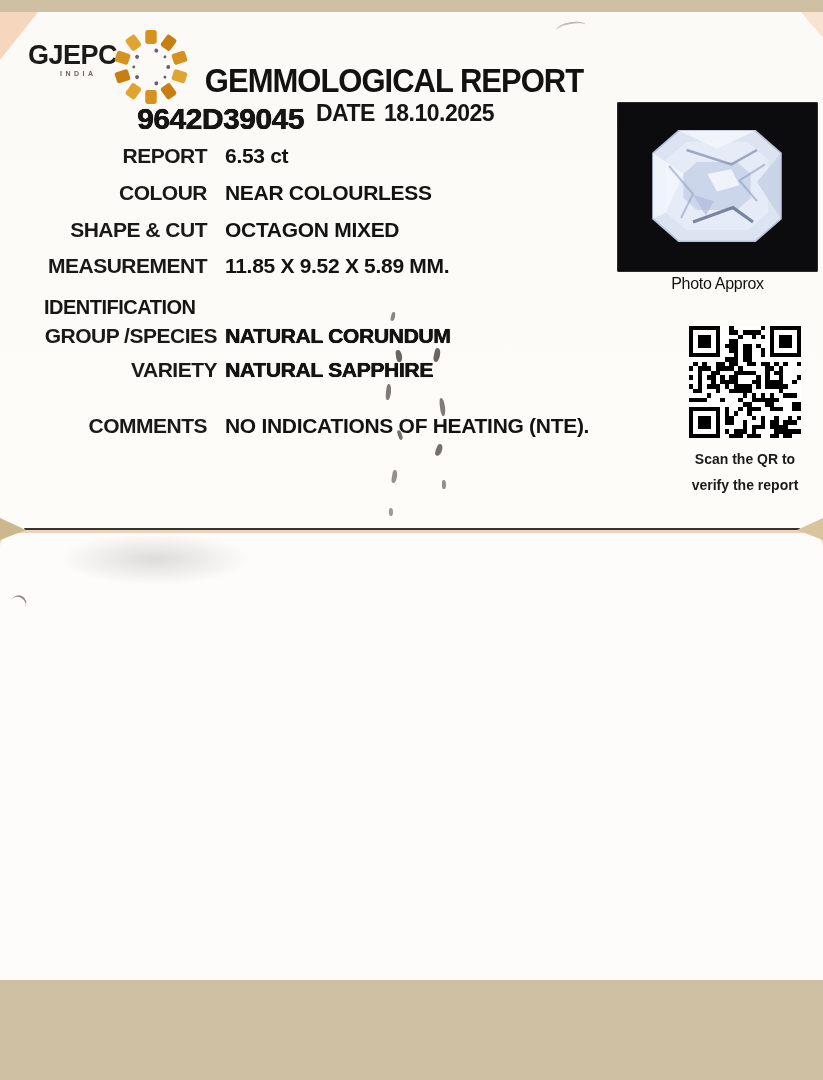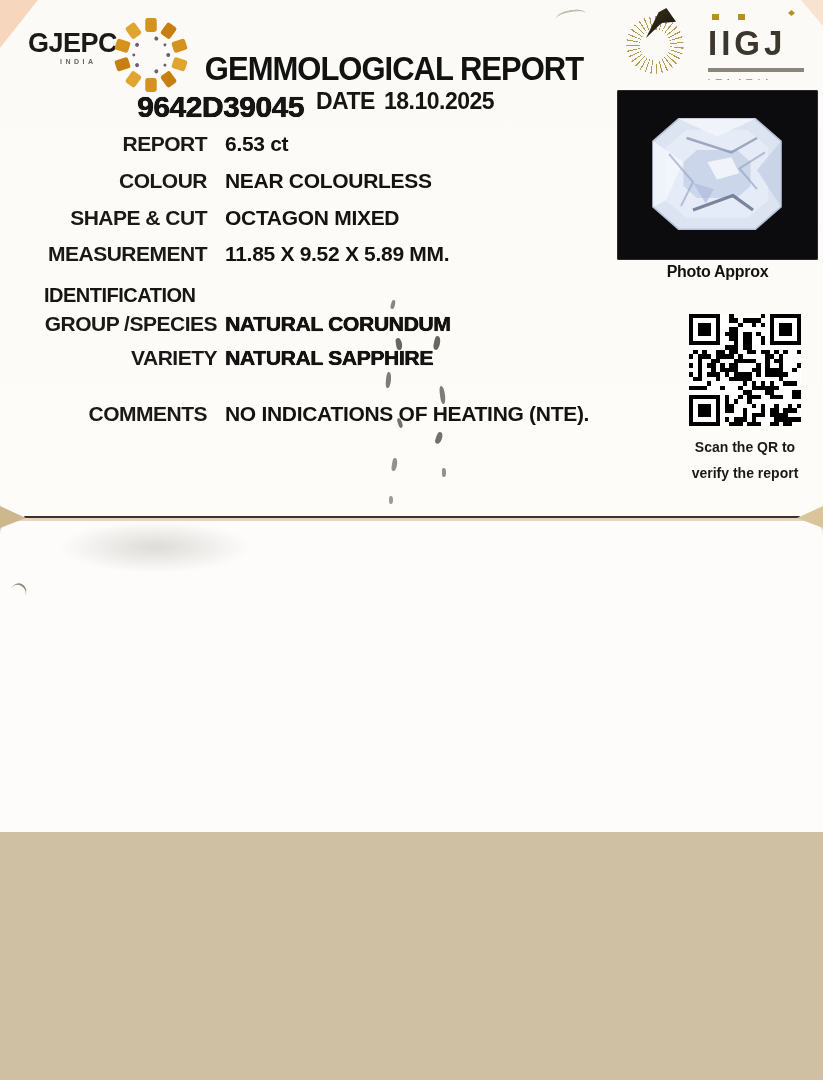--- a/index.html
+++ b/index.html
@@ -1,19 +1,19 @@
 <!DOCTYPE html>
 <html><head>
 <meta charset="utf-8">
 <style>
   * { margin:0; padding:0; box-sizing:border-box; }
   html,body { background:#cfc0a4; }
   body { font-family:"Liberation Sans", sans-serif; }
   #page {
-    position:relative; width:823px; height:832px; margin:0 auto;
+    position:relative; width:823px; height:968px; margin:12px auto;
     background:#e9d5ba; overflow:hidden;
   }
   .card { position:absolute; left:0; width:823px; background:#fdfcf9; }
   #card-top { top:0; height:517px; border-radius:0 0 14px 14px; background:linear-gradient(180deg,#fbfaf6,#fdfcf9); }
   #card-bottom { top:521px; height:559px; border-radius:14px 14px 0 0; background:#fdfcfa; }
 
   
   .gjepc-word { position:absolute; font-weight:700; color:#1b1a18; letter-spacing:-0.5px; }
   .gjepc-sub { position:absolute; font-size:7px; letter-spacing:3.5px; color:#6d6457; font-weight:700; }
   #hdr-gjepc-word { left:28px; top:28px; font-size:27px; }
@@ -41,21 +41,21 @@
   .spec-label { position:absolute; left:0; width:207px; text-align:right; font-weight:700;
     font-size:21px; color:#1a1918; letter-spacing:-0.5px; white-space:nowrap; }
   .spec-value { position:absolute; left:225px; font-weight:700; font-size:21px; color:#141311;
     letter-spacing:-0.3px; white-space:nowrap; }
   .heavy { text-shadow:0 0 0.7px #0a0908, 0.4px 0 0.4px #0a0908; }
 
   
   #photo-box { position:absolute; left:617px; top:90px; width:201px; height:170px;
     background:#0c0c0e; border-radius:2px; box-shadow:0 0 0 1px #2a2a2c inset; }
   #photo-caption { position:absolute; left:617px; top:263px; width:201px; text-align:center;
-    font-size:16px; font-weight:700; color:#131210; letter-spacing:-0.3px; }
+    font-size:16px; font-weight:400; color:#131210; letter-spacing:-0.3px; }
 
   
   .qr { position:absolute; background:#fff; }
   #qr-verify { left:689px; top:314px; width:112px; height:112px; }
   #qr-verify-caption { position:absolute; left:660px; top:434px; width:170px; text-align:center;
     font-size:14px; font-weight:700; color:#1b1a18; line-height:26px; }
 
   
   #sep-line { position:absolute; left:24px; top:516px; width:776px; height:2px;
     background:#39332b; border-radius:2px; }
@@ -125,30 +125,20 @@
           <circle cx="50" cy="29" r="2.4" transform="rotate(306 50 50)"></circle>
           <circle cx="50" cy="29" r="1.8" transform="rotate(54 50 50)"></circle>
           <circle cx="50" cy="29" r="1.8" transform="rotate(126 50 50)"></circle>
           <circle cx="50" cy="29" r="1.8" transform="rotate(270 50 50)"></circle>
         </g>
       </g>
     </svg>
 
     <div id="report-title">GEMMOLOGICAL REPORT</div>
 
-    <div class="iigj-logo" id="iigj-top">
-      <div class="starburst" style="left:6px; top:10px; width:58px; height:58px; color:#b59a54;"></div>
-      <div class="logo-gem" style="left:26px; top:2px; width:30px; height:30px; background:linear-gradient(135deg,#3a331f,#14110c);"></div>
-      <div class="iigj-word" style="left:88px; top:18px; color:#3b362e;">IIGJ</div>
-      <div class="iigj-dot" style="left:92px; top:8px; background:#b3921e;"></div>
-      <div class="iigj-dot" style="left:118px; top:8px; background:#b3921e;"></div>
-      <div class="iigj-dot" style="left:168px; top:4px; background:#b3921e; clip-path:polygon(50% 0,100% 50%,50% 100%,0 50%);"></div>
-      <div class="iigj-bar" style="left:88px; top:62px; width:96px; background:#8b857b;"></div>
-      <div class="iigj-dashes" style="left:88px; top:70px;">- — -  - — - -</div>
-    </div>
 
     <div class="line-text heavy" style="left:137px; top:90px; font-size:30px;">9642D39045</div>
     <div class="line-text" style="left:316px; top:88px; font-size:23px;">DATE</div>
     <div class="line-text" style="left:384px; top:88px; font-size:23px;">18.10.2025</div>
 
     <div class="spec-row" style="top:132px;">
       <div class="spec-label">REPORT</div>
       <div class="spec-value">6.53 ct</div>
     </div>
     <div class="spec-row" style="top:169px;">

